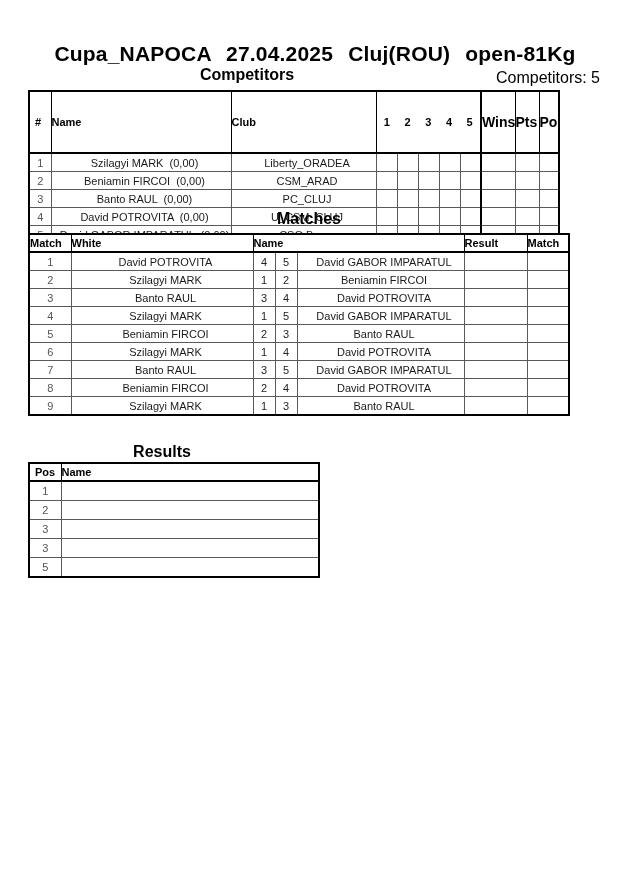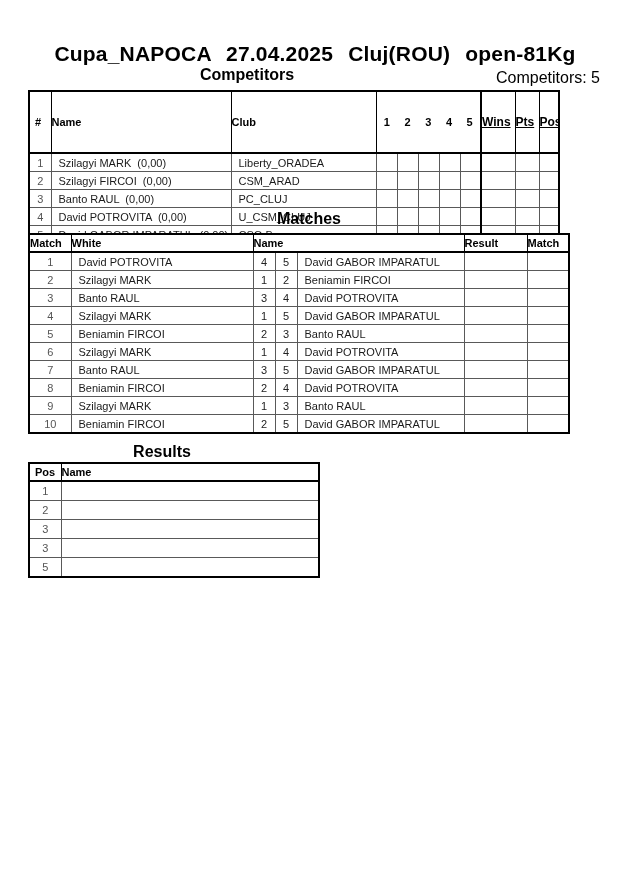--- a/index.html
+++ b/index.html
@@ -30,25 +30,25 @@
   th,td{
     border:1px solid #595959;
     font-size:11px;padding:0;overflow:hidden;white-space:pre;
     vertical-align:middle;
   }
   th{
     font-weight:bold;color:#000;border-color:#000;
     border-bottom:2px solid #000;text-align:left;height:16px;
   }
   td{height:17px;}
-  td.cell-name{padding-left:7px;text-align:left;}
+  td.cell-name{padding-left:7px;text-align:center;}
   td.cell-num{text-align:center;color:#555;}
   td.cell-mini{text-align:center;color:#222;}
   th.th-left{text-align:left;padding-left:5px;}
-  th.th-tight{font-size:12px;text-decoration:underline;}
+  th.th-tight{font-size:14px;}
   .col-wins-border{border-left:2px solid #000 !important;}
   .rounds-header{
     display:flex;justify-content:space-around;align-items:center;
   }
   .rounds-header span{font-weight:bold;font-size:11px;}
 
   #competitors-table{top:90px;left:28px;width:530px;}
   #matches-table{top:233px;left:28px;width:540px;}
   #results-table{top:462px;left:28px;width:290px;}
   #results-table td{height:18px;}
@@ -103,21 +103,21 @@
         <td></td>
         <td></td>
         <td></td>
         <td></td>
       <td class="col-wins-border"></td>
       <td></td>
       <td></td>
     </tr>
     <tr>
       <td class="cell-num">2</td>
-      <td class="cell-name">Szilagyi FIRCOI  (0,00)</td>
+      <td class="cell-name">Beniamin FIRCOI  (0,00)</td>
       <td class="cell-name">CSM_ARAD</td>
       <td></td>
         <td></td>
         <td></td>
         <td></td>
         <td></td>
       <td class="col-wins-border"></td>
       <td></td>
       <td></td>
     </tr>
@@ -259,29 +259,20 @@
     </tr>
     <tr>
       <td class="cell-num">9</td>
       <td class="cell-name">Szilagyi MARK</td>
       <td class="cell-mini">1</td>
       <td class="cell-mini">3</td>
       <td class="cell-name">Banto RAUL</td>
       <td></td>
       <td></td>
     </tr>
-    <tr>
-      <td class="cell-num">10</td>
-      <td class="cell-name">Beniamin FIRCOI</td>
-      <td class="cell-mini">2</td>
-      <td class="cell-mini">5</td>
-      <td class="cell-name">David GABOR IMPARATUL</td>
-      <td></td>
-      <td></td>
-    </tr>
   </tbody>
 </table>
 
 <div class="abs section-heading results-heading">Results</div>
 
 <table id="results-table" class="abs">
   <colgroup>
     <col style="width:32px">
       <col style="width:258px">
   </colgroup>

